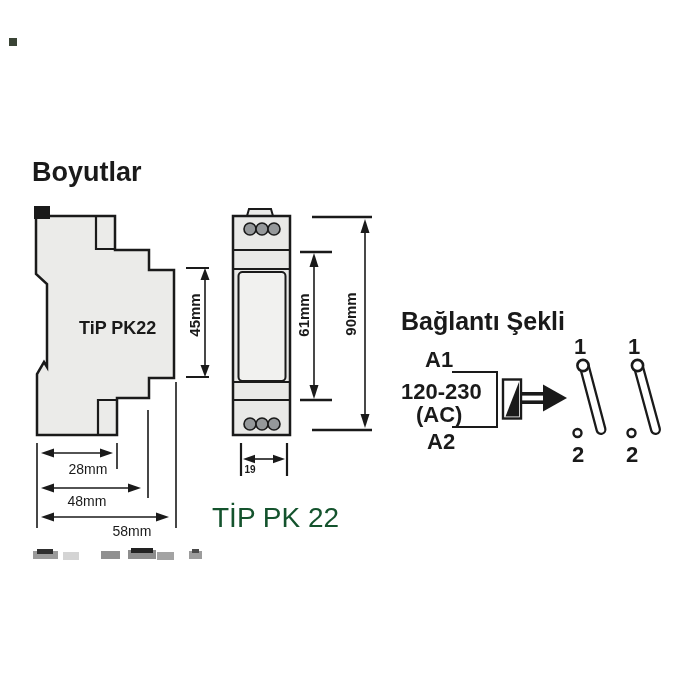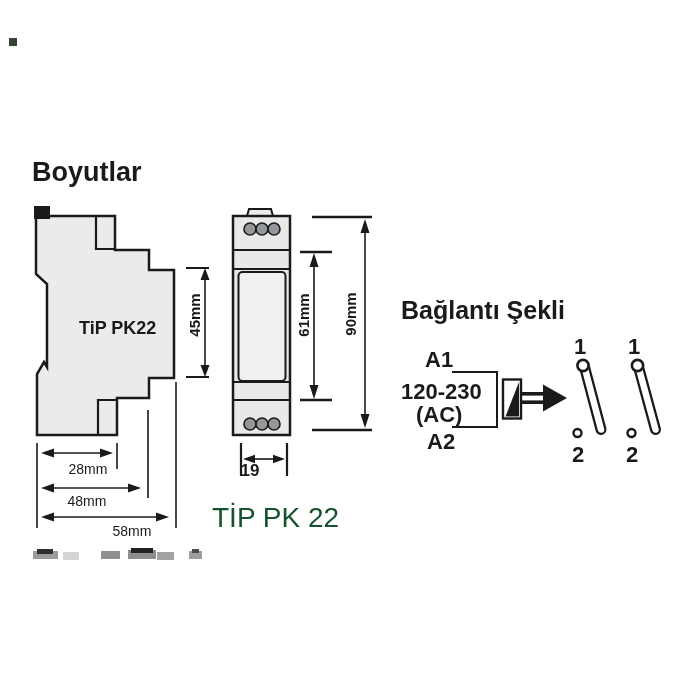--- a/index.html
+++ b/index.html
@@ -10,21 +10,21 @@
   .art{position:absolute;left:0;top:0;}
   .lbl{position:absolute;color:#1a1a1a;white-space:nowrap;line-height:1;}
   .ctr{transform:translate(-50%,-50%);}
   .rot{transform:translate(-50%,-50%) rotate(-90deg);}
   .t-main{font-size:27px;font-weight:bold;}
   .t-conn{font-size:25px;font-weight:bold;}
   .t-caption{font-size:28px;font-weight:400;color:#14532d;}
   .t-model{font-size:18px;font-weight:bold;margin-left:20px;}
   .t-dim{font-size:14px;font-weight:normal;}
   .t-dimr{font-size:15px;font-weight:bold;}
-  .t-dims{font-size:17px;font-weight:bold;}
+  .t-dims{font-size:10px;font-weight:bold;}
   .t-term{font-size:22px;font-weight:bold;}
 </style>
 </head>
 <body>
 
 <div class="canvas">
 
   <svg class="art" width="700" height="700" viewBox="0 0 700 700">
 
     <rect x="9" y="38" width="8" height="8" fill="#3a4435"></rect>
@@ -144,21 +144,21 @@
   <div class="lbl t-dimr rot" style="left:303px;top:315px;">61mm</div>
   <div class="lbl t-dimr rot" style="left:350px;top:314px;">90mm</div>
 
   <div class="lbl t-dim ctr" style="left:88px;top:469px;">28mm</div>
   <div class="lbl t-dim ctr" style="left:87px;top:501px;">48mm</div>
   <div class="lbl t-dim ctr" style="left:132px;top:531px;">58mm</div>
   <div class="lbl t-dims ctr" style="left:250px;top:470px;">19</div>
 
   <div class="lbl t-caption" style="left:212px;top:504px;">TİP PK 22</div>
 
-  <div class="lbl t-conn" style="left:401px;top:298px;">Bağlantı Şekli</div>
+  <div class="lbl t-conn" style="left:401px;top:309px;">Bağlantı Şekli</div>
 
   <div class="lbl t-term" style="left:425px;top:349px;text-align:right;">A1</div>
   <div class="lbl t-term" style="left:401px;top:381px;">120-230</div>
   <div class="lbl t-term" style="left:416px;top:404px;">(AC)</div>
   <div class="lbl t-term" style="left:427px;top:431px;">A2</div>
 
   <div class="lbl t-term ctr" style="left:580px;top:347px;">1</div>
   <div class="lbl t-term ctr" style="left:578px;top:455px;">2</div>
   <div class="lbl t-term ctr" style="left:634px;top:347px;">1</div>
   <div class="lbl t-term ctr" style="left:632px;top:455px;">2</div>

